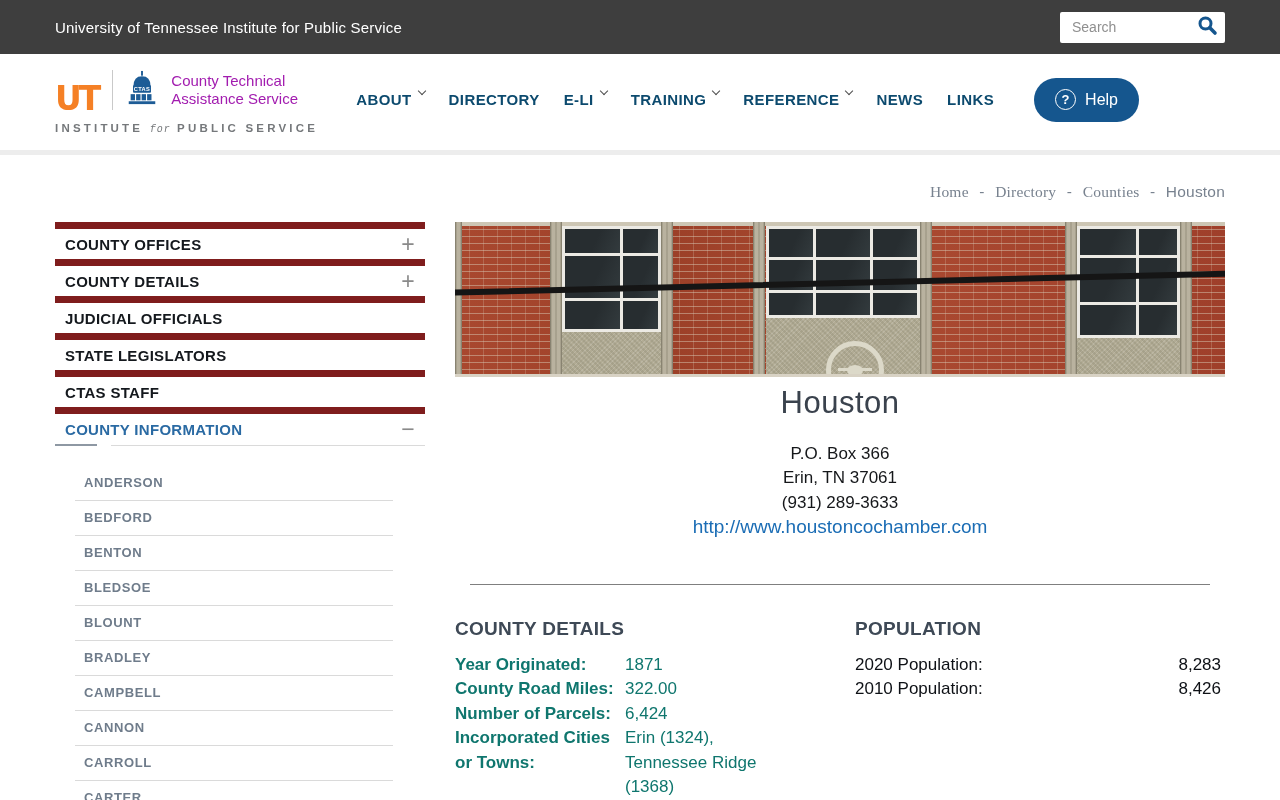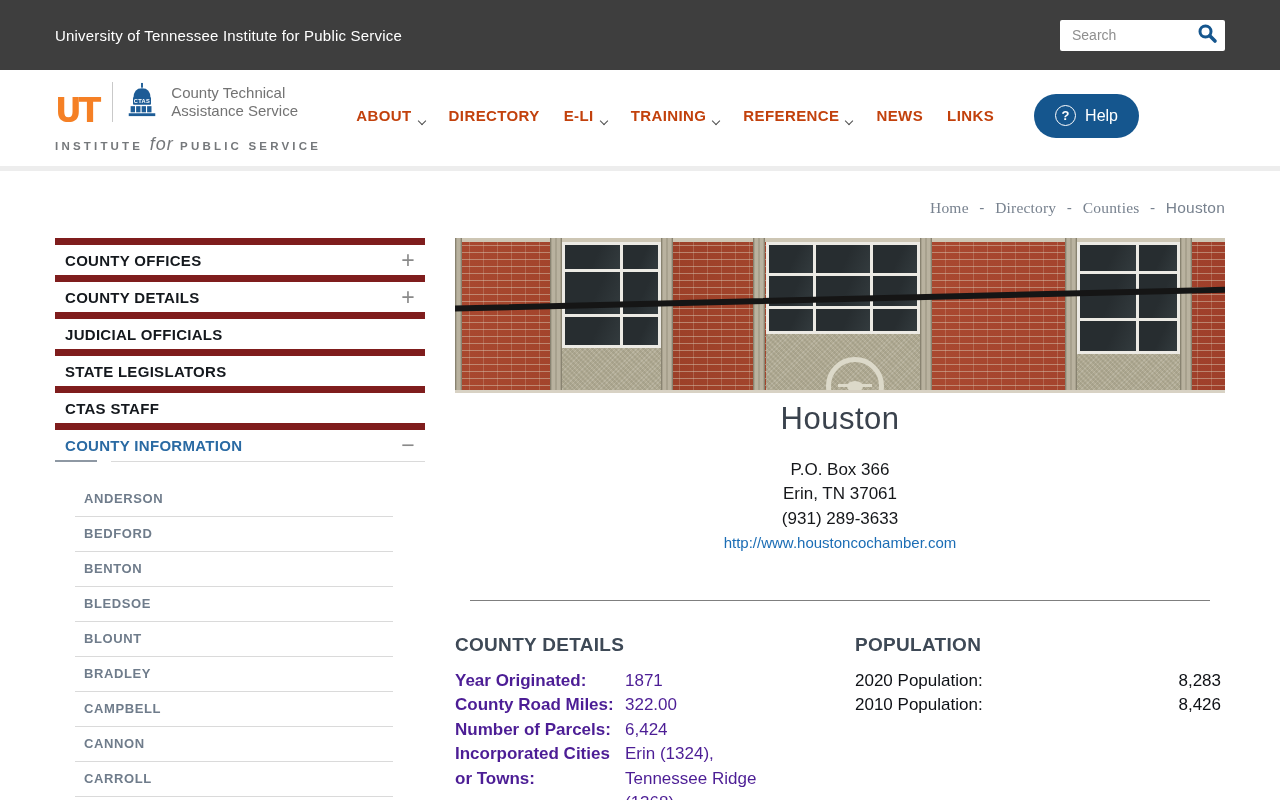--- a/index.html
+++ b/index.html
@@ -5,21 +5,21 @@
   * { box-sizing: border-box; }
   html,body { margin:0; padding:0; }
   body {
     width:1280px; height:800px; overflow:hidden;
     background:#fff; font-family:"Liberation Sans", sans-serif;
     -webkit-font-smoothing:antialiased;
   }
 
   
   .topbar {
-    height:70px; background:#3e3e3e;
+    height:54px; background:#3e3e3e;
     display:flex; align-items:center; justify-content:space-between;
     padding:0 55px;
   }
   .topbar-title { color:#ffffff; font-size:15px; letter-spacing:.2px; }
   .search-box {
     position:relative; width:165px; height:31px; background:#fff; border-radius:2px;
     display:flex; align-items:center;
   }
   .search-box input {
     border:none; outline:none; background:transparent;
@@ -39,31 +39,31 @@
     display:flex; align-items:center; justify-content:space-between;
     padding:0 141px 5px 55px;
   }
   .logo { display:flex; flex-direction:column; gap:7px; cursor:pointer; }
   .logo-top { display:flex; align-items:center; gap:11px; }
   .ut-mark {
     color:#f58025; font-weight:800; font-size:33px; letter-spacing:-3px;
     font-family:"DejaVu Sans", sans-serif; line-height:1; padding-right:3px;margin-top:18px;
   }
   .logo-divider { width:1px; height:40px; background:#c9c9c9; }
-  .org-name { color:#737373; font-size:15px; line-height:18px; font-weight:500; }
+  .org-name { color:#a21caf; font-size:15px; line-height:18px; font-weight:500; }
   .institute { color:#75787b; font-size:11.5px; letter-spacing:3.2px; font-weight:600; }
   .institute .for {
-    font-family:Liberation Sans, sans-serif; font-style:italic;
-    letter-spacing:1px; font-weight:400; font-size:18px;
+    font-family:Liberation Mono, monospace; font-style:italic;
+    letter-spacing:1px; font-weight:400; font-size:10px;
   }
 
   .nav { display:flex; align-items:center; gap:24px; }
   .nav-item {
-    font-size:15px; font-weight:700; color:#c2410c; letter-spacing:.4px;
-    display:flex; align-items:flex-end; cursor:pointer; white-space:nowrap;
+    font-size:15px; font-weight:700; color:#0c4a6e; letter-spacing:.4px;
+    display:flex; align-items:flex-start; cursor:pointer; white-space:nowrap;
   }
   .chev {
     width:6px; height:6px;
     border-right:1.6px solid #4d4d4d; border-bottom:1.6px solid #4d4d4d;
     transform:rotate(45deg); margin-left:7px; margin-top:-3px; display:inline-block;
   }
   .help-btn {
     margin-left:16px; background:#15568e; color:#fff; border:none; cursor:pointer;
     border-radius:24px; height:44px; padding:0 21px;
     display:flex; align-items:center; gap:9px; font-size:16px;
@@ -157,33 +157,33 @@
     position:absolute; left:-12px; top:58px; width:800px; height:6px;
     background:#151515; transform:rotate(-1.4deg); border-radius:3px;
   }
 
   .county-name {
     text-align:center; font-size:31px; color:#3a424d; font-weight:500;
     letter-spacing:.5px; margin-top:8px;
   }
   .addr { text-align:center; font-size:17px; color:#15171a; line-height:24.5px; margin-top:9px; }
   .website {
-    display:block; text-align:center; color:#1b6db5; font-size:15px;
+    display:block; text-align:center; color:#1b6db5; font-size:19px;
     line-height:24.5px; text-decoration:none; cursor:pointer;
   }
   .divider { margin:44px 15px 0; border:none; border-top:1px solid #7f7f7f; }
 
   .cols { display:flex; margin-top:33px; }
   .col-details { width:400px; }
   .col-pop { width:370px; }
   .section-heading {
     font-size:19px; font-weight:600; color:#3e4956; letter-spacing:.3px;
     margin:0 0 13px;
   }
-  .drow { display:flex; font-size:17px; line-height:24.5px; color:#4c1d95; }
+  .drow { display:flex; font-size:17px; line-height:24.5px; color:#0f766e; }
   .drow .lbl { font-weight:700; width:170px; flex:none; padding-right:10px; }
   .drow .val { max-width:150px; }
   .prow {
     display:flex; justify-content:space-between;
     font-size:17px; line-height:24.5px; color:#0e1116; padding-right:4px;
   }
   .prow .lbl { font-weight:400; }
 </style>
 </head>
 <body>

